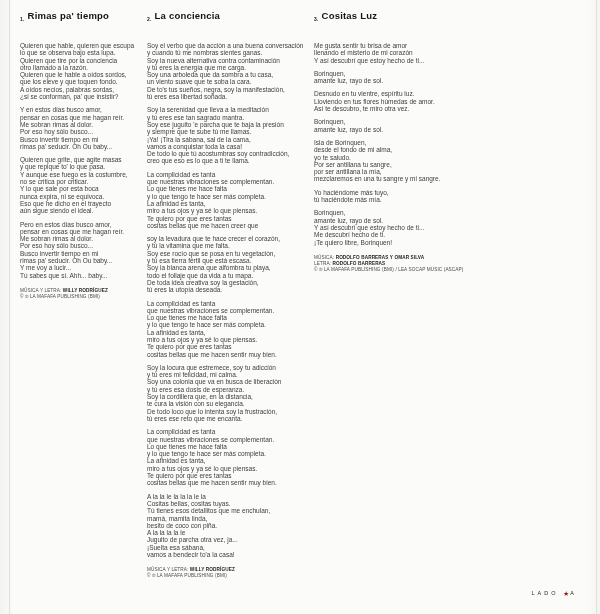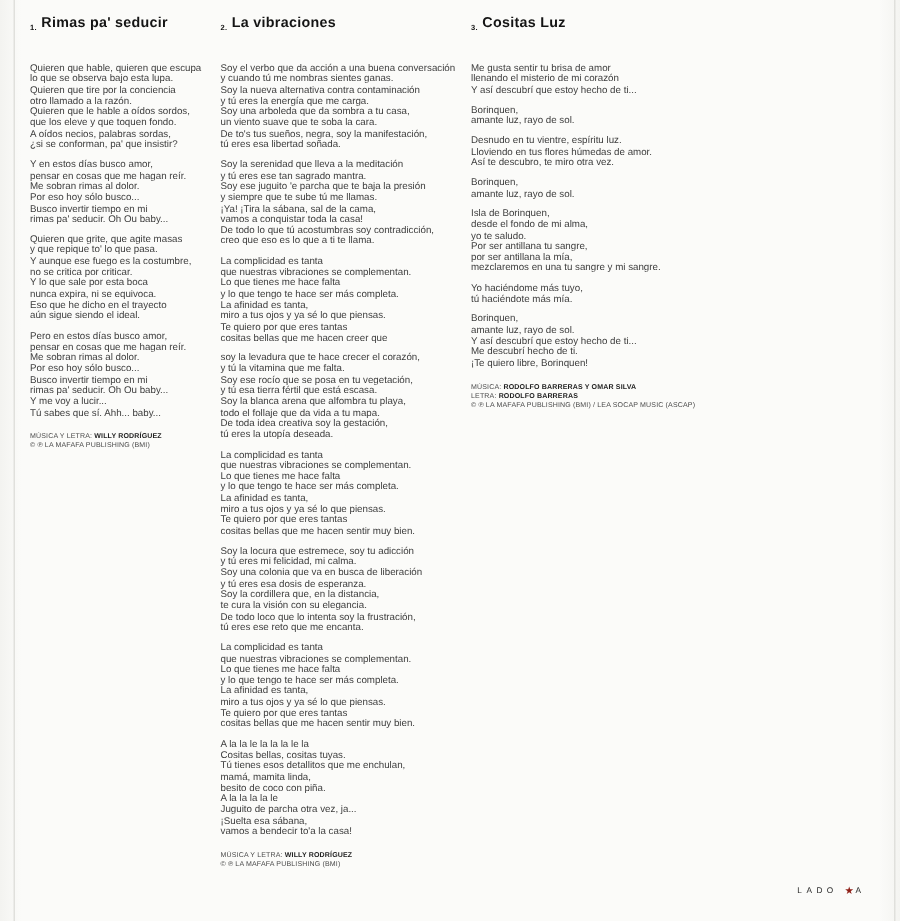--- a/index.html
+++ b/index.html
@@ -41,21 +41,21 @@
   .side-label .letter{letter-spacing:0;}
 </style>
 </head>
 <body>
 
 <div class="page">
   <div class="edge left"></div>
   <div class="edge right"></div>
 
   <section class="col col1">
-    <h2 class="song-title"><span class="song-num">1.</span><span>Rimas pa' seducir</span></h2>
+    <h2 class="song-title"><span class="song-num">1.</span><span>Rimas pa' tiempo</span></h2>
     <div class="lyrics">
         <p class="stanza">
           <span class="line">Quieren que hable, quieren que escupa</span>
           <span class="line">lo que se observa bajo esta lupa.</span>
           <span class="line">Quieren que tire por la conciencia</span>
           <span class="line">otro llamado a la razón.</span>
           <span class="line">Quieren que le hable a oídos sordos,</span>
           <span class="line">que los eleve y que toquen fondo.</span>
           <span class="line">A oídos necios, palabras sordas,</span>
           <span class="line">¿si se conforman, pa' que insistir?</span>
@@ -89,21 +89,21 @@
           <span class="line">Tú sabes que sí. Ahh... baby...</span>
         </p>
       </div>
     <div class="credits">
         <div class="credit-line">MÚSICA Y LETRA: <b>WILLY RODRÍGUEZ</b></div>
         <div class="credit-line">© ℗ LA MAFAFA PUBLISHING (BMI)</div>
       </div>
   </section>
 
   <section class="col col2">
-    <h2 class="song-title"><span class="song-num">2.</span><span>La vibraciones</span></h2>
+    <h2 class="song-title"><span class="song-num">2.</span><span>La conciencia</span></h2>
     <div class="lyrics">
         <p class="stanza">
           <span class="line">Soy el verbo que da acción a una buena conversación</span>
           <span class="line">y cuando tú me nombras sientes ganas.</span>
           <span class="line">Soy la nueva alternativa contra contaminación</span>
           <span class="line">y tú eres la energía que me carga.</span>
           <span class="line">Soy una arboleda que da sombra a tu casa,</span>
           <span class="line">un viento suave que te soba la cara.</span>
           <span class="line">De to's tus sueños, negra, soy la manifestación,</span>
           <span class="line">tú eres esa libertad soñada.</span>

